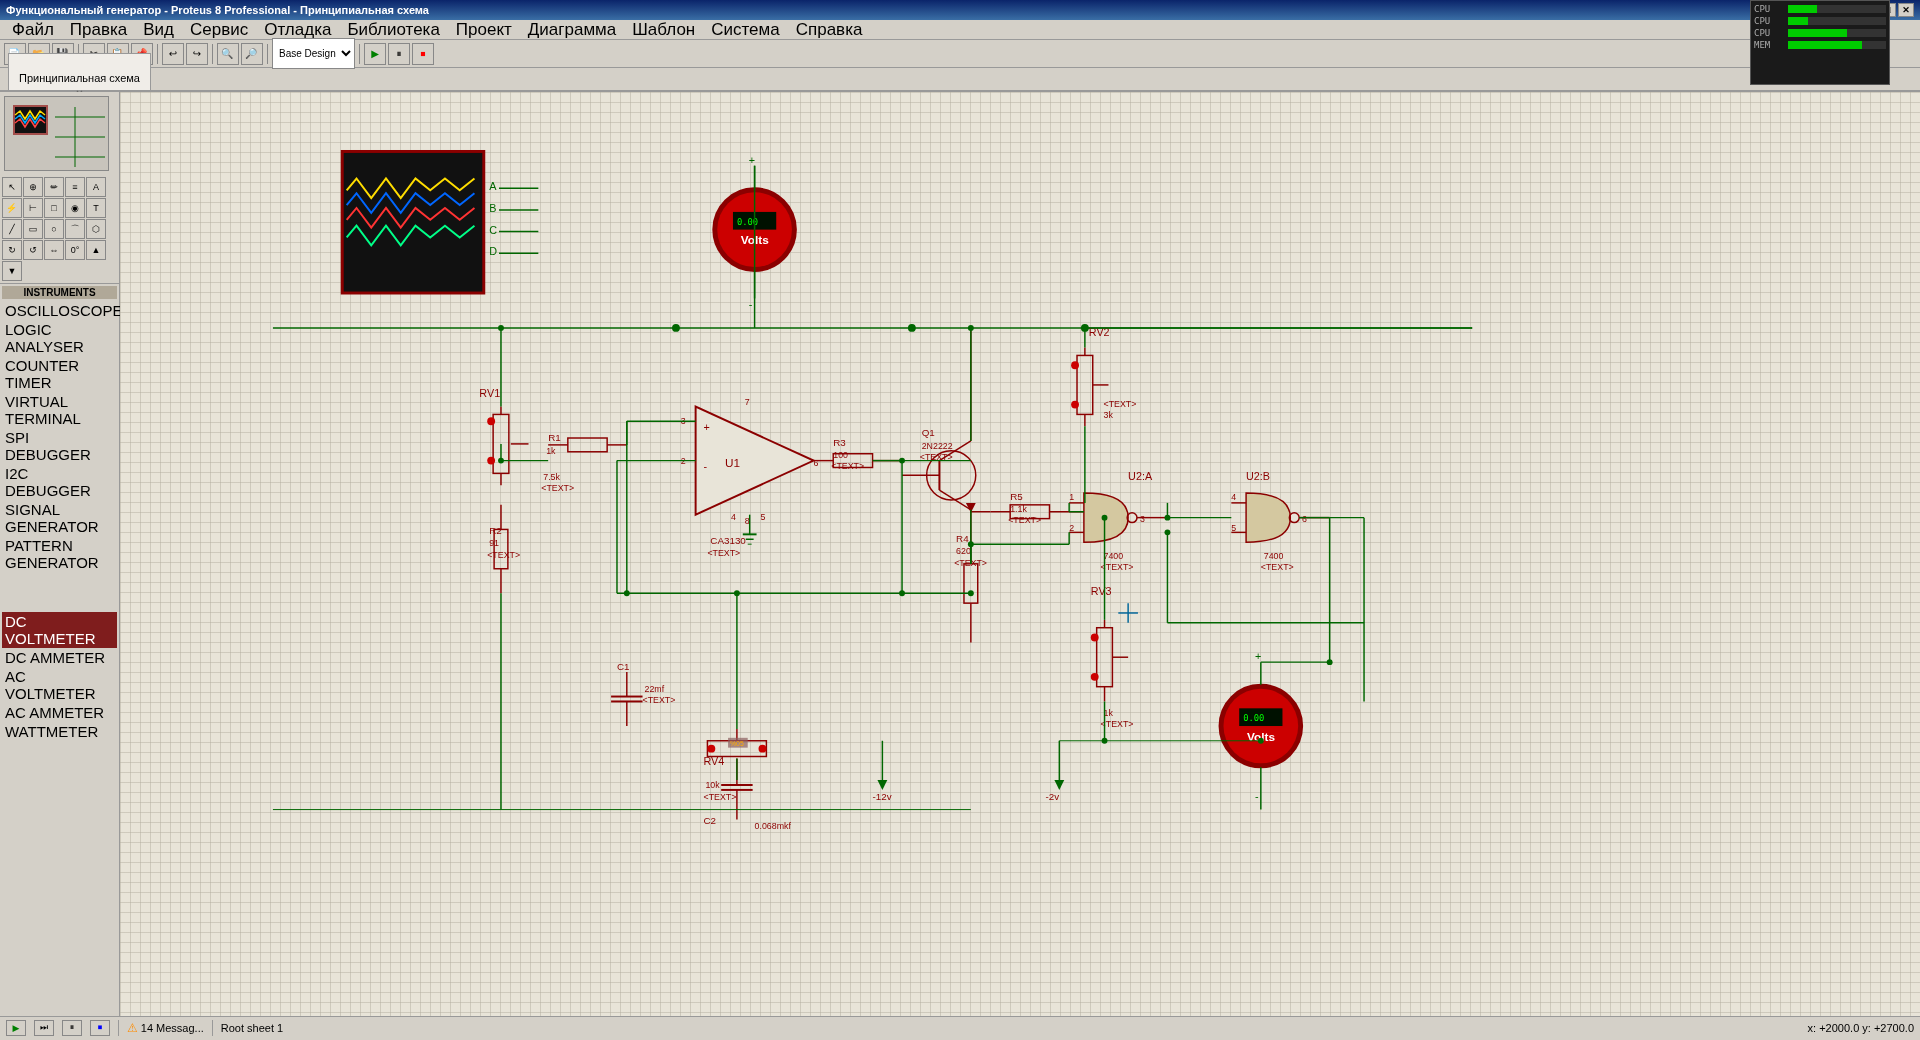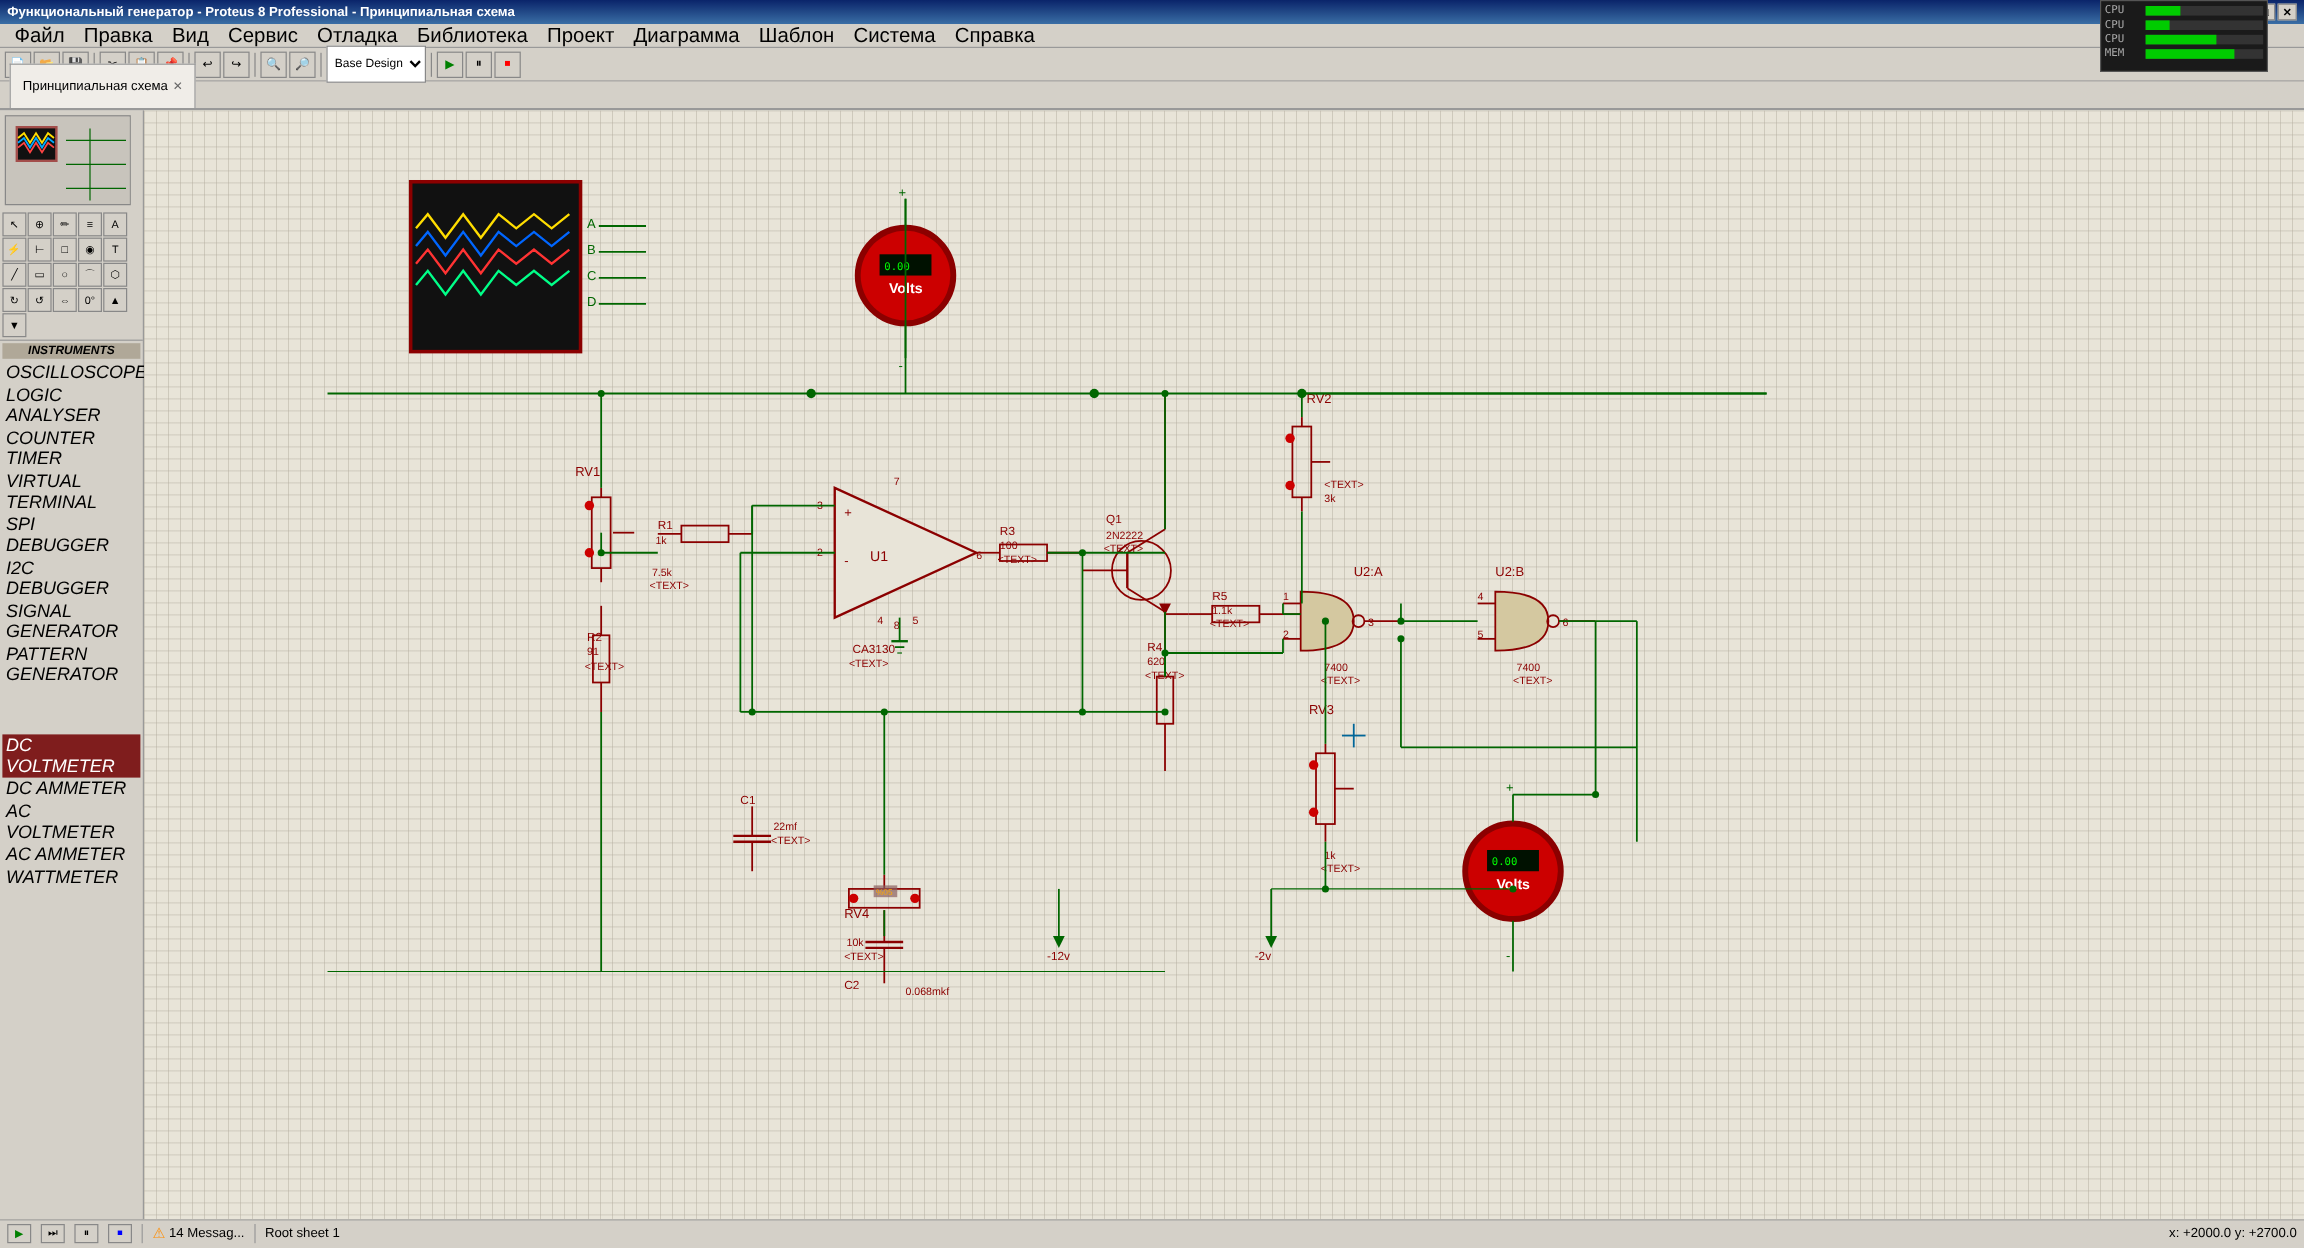--- a/index.html
+++ b/index.html
@@ -64,21 +64,21 @@
     .tool-select {
       height: 31px; font-size: 10px;
       background: white; border: 1px solid #888;
       padding: 0 2px;
     }
 
     
     #cpu-monitor {
       position: absolute;
       top: 0; right: 30px;
-      width: 140px; height: 60px;
+      width: 140px; height: 85px;
       background: #1a1a1a;
       border: 1px solid #555;
       padding: 3px;
       font-family: monospace;
       font-size: 9px;
       color: #00ff00;
     }
     .cpu-row { display: flex; align-items: center; gap: 4px; margin-bottom: 2px; }
     .cpu-label { color: #aaa; font-size: 9px; width: 30px; }
     .cpu-bar-container { flex: 1; height: 8px; background: #333; }
@@ -95,20 +95,21 @@
     }
     .tab {
       height: 36px;
       background: #e8e4dc;
       border: 1px solid #999;
       border-bottom: none;
       padding: 18px 10px;
       font-size: 11px;
       display: flex; align-items: center; gap: 4px;
       cursor: pointer;
+      flex-direction: column;
     }
     .tab.active { background: #f0ede8; }
     .tab-close { font-size: 10px; color: #666; cursor: pointer; }
 
     
     #main {
       display: flex;
       height: calc(1040px - 22px - 20px - 28px - 24px - 22px);
     }
 
@@ -124,21 +125,20 @@
       width: 20px; height: 20px;
       background: #d4d0c8;
       border: 1px solid #888;
       display: flex; align-items: center; justify-content: center;
       font-size: 9px; cursor: pointer;
     }
 
     #instruments-panel {
       border-top: 1px solid #999;
       padding: 2px;
-      font-style: italic;
     }
     .instruments-title {
       text-align: center;
       font-size: 10px;
       font-weight: bold;
       background: #b0a898;
       padding: 1px;
       margin-bottom: 2px;
     }
     .instrument-item {

